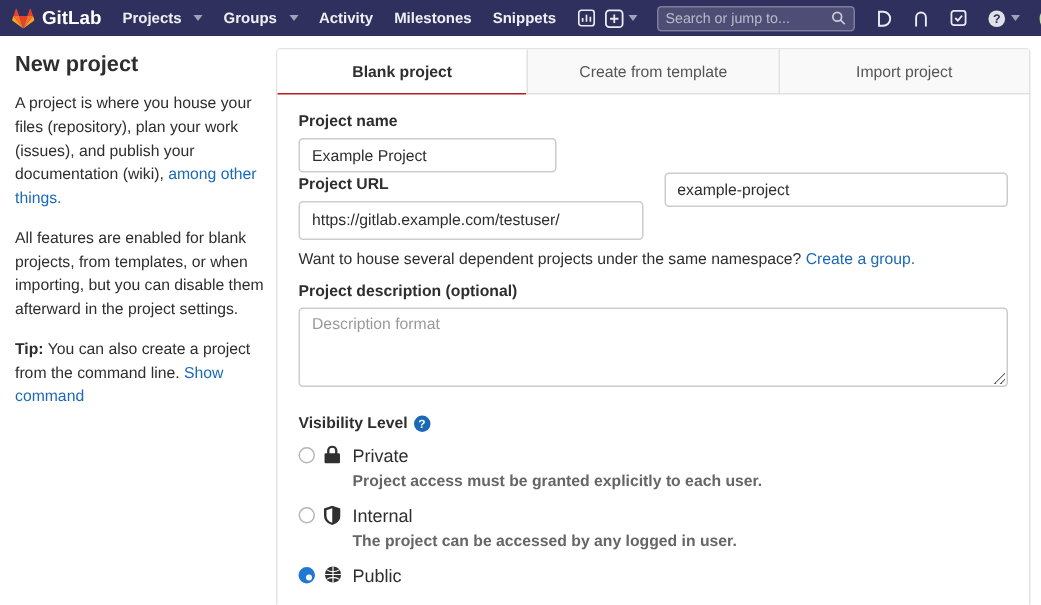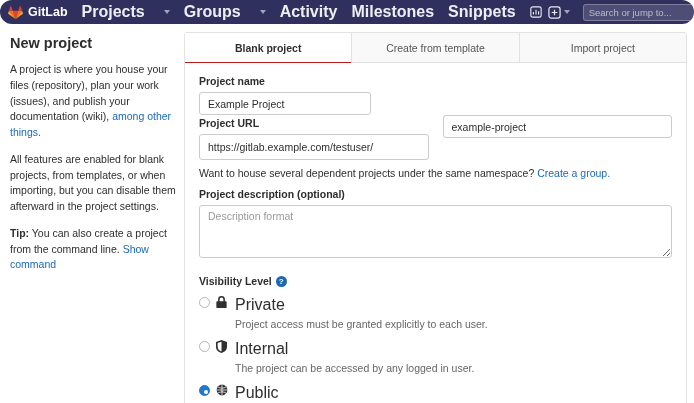--- a/index.html
+++ b/index.html
@@ -1,26 +1,26 @@
 <!DOCTYPE html>
 <html><head>
 <meta charset="utf-8">
 <style>
   * { margin:0; padding:0; box-sizing:border-box; }
   html,body { width:694px; height:403px; overflow:hidden; background:#fff;
     font-family:"Liberation Sans","DejaVu Sans",sans-serif; color:#2e2e2e; }
 
   
   .navbar { height:24px; background:#30305f; display:flex; align-items:center;
-    padding:0 8px; gap:6px;border-radius:12px; }
+    padding:0 8px; gap:6px; }
   .logo { display:flex; align-items:center; gap:5px; margin-right:8px; }
   .logo-text { color:#fff; font-size:12.5px; font-weight:bold; }
   .nav-items { display:flex; align-items:center; gap:14px; }
-  .nav-item { color:rgba(255,255,255,.92); font-size:16px; font-weight:bold;
-    display:flex; align-items:center; gap:19px; cursor:pointer; white-space:nowrap; }
+  .nav-item { color:rgba(255,255,255,.92); font-size:10px; font-weight:bold;
+    display:flex; align-items:center; gap:8px; cursor:pointer; white-space:nowrap; }
   .caret { width:0; height:0; border-left:3px solid transparent;
     border-right:3px solid transparent; border-top:4px solid rgba(255,255,255,.55);
     display:inline-block; }
   .nav-right { margin-left:auto; display:flex; align-items:center; gap:13px; }
   .plus-box { display:flex; align-items:center; gap:3px; cursor:pointer; }
   .search-box { display:flex; align-items:center; width:132px; height:17px;
     background:rgba(255,255,255,.14); border:1px solid rgba(255,255,255,.28);
     border-radius:3px; padding:0 5px; }
   .search-box input { flex:1; background:transparent; border:none; outline:none;
     font-size:9.5px; color:#fff; font-family:inherit; min-width:0; }
@@ -68,22 +68,22 @@
     color:#fff; font-size:8px; font-weight:bold; display:inline-flex;
     align-items:center; justify-content:center; cursor:pointer; }
   .vis-option { display:grid; grid-template-columns:17px 19px auto;
     align-items:start; margin:9px 0 10px; }
   .radio { width:11px; height:11px; border:1px solid #b5b5b5; border-radius:50%;
     background:#fff; margin-top:1px; cursor:pointer; }
   .radio.selected { background:#1f78d1; border-color:#1f78d1; position:relative; }
   .radio.selected::after { content:""; position:absolute; left:3.5px; top:3.5px;
     width:4px; height:4px; border-radius:50%; background:#fff; }
   .vis-icon { display:flex; margin-top:0; }
-  .vis-name { font-size:16px; }
-  .vis-desc { grid-column:3; font-size:10.5px; color:#666; margin-top:4px; }
+  .vis-name { font-size:12px; }
+  .vis-desc { grid-column:3; font-size:10.5px; color:#666; margin-top:4px;font-weight:bold; }
 
   .readme-row { display:grid; grid-template-columns:17px auto; margin-top:13px; }
   .checkbox { width:10px; height:10px; border:1px solid #b5b5b5; border-radius:2px;
     background:#fff; margin-top:1px; cursor:pointer; }
   .readme-title { font-size:10.5px; font-weight:bold; }
 </style>
 </head>
 <body>
 
 <div class="navbar">

